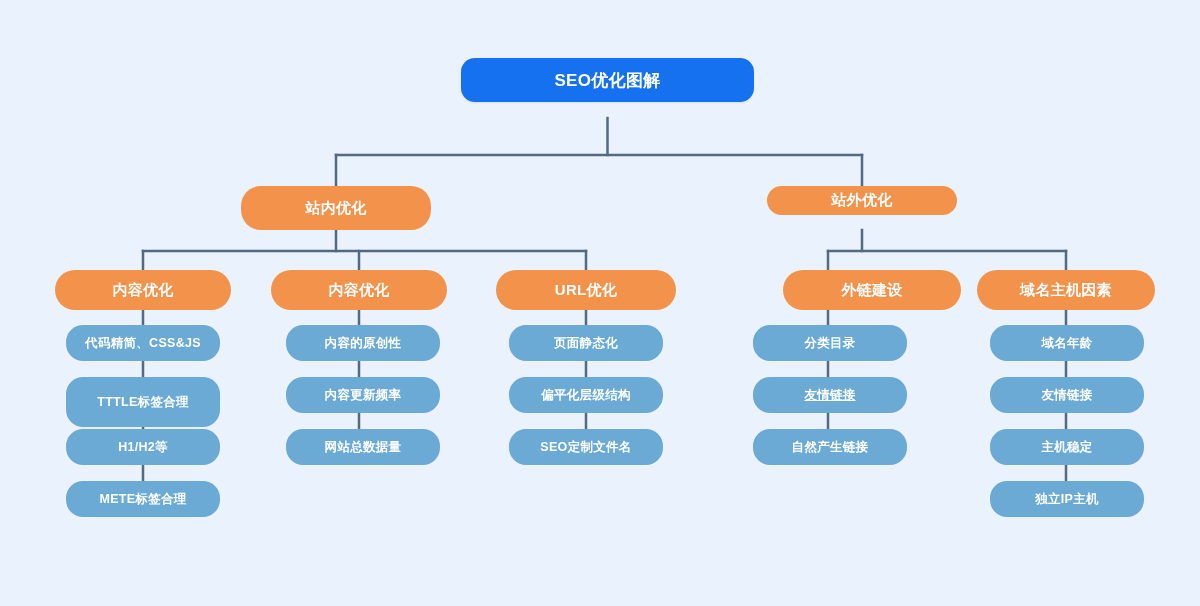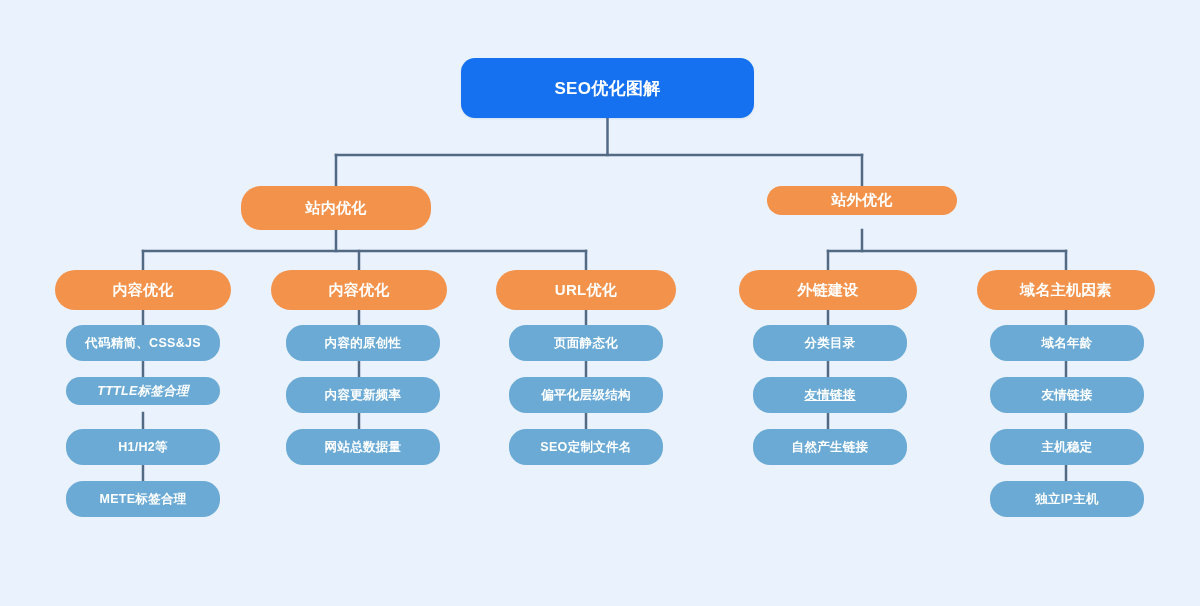--- a/index.html
+++ b/index.html
@@ -94,37 +94,37 @@
       <line x1="828" y1="310" x2="828" y2="325" stroke="#526a84" stroke-width="2.5" stroke-linecap="square"></line>
       <line x1="828" y1="361" x2="828" y2="377" stroke="#526a84" stroke-width="2.5" stroke-linecap="square"></line>
       <line x1="828" y1="413" x2="828" y2="429" stroke="#526a84" stroke-width="2.5" stroke-linecap="square"></line>
       <line x1="1066" y1="251" x2="1066" y2="270" stroke="#526a84" stroke-width="2.5" stroke-linecap="square"></line>
       <line x1="1066" y1="310" x2="1066" y2="325" stroke="#526a84" stroke-width="2.5" stroke-linecap="square"></line>
       <line x1="1066" y1="361" x2="1066" y2="377" stroke="#526a84" stroke-width="2.5" stroke-linecap="square"></line>
       <line x1="1066" y1="413" x2="1066" y2="429" stroke="#526a84" stroke-width="2.5" stroke-linecap="square"></line>
       <line x1="1066" y1="465" x2="1066" y2="481" stroke="#526a84" stroke-width="2.5" stroke-linecap="square"></line>
     </svg>
   <div id="nodes">
-      <div class="node node-root" style="left: 461px; top: 58px; width: 293px; height: 60px; background: rgb(21, 113, 239);">SEO优化图解</div>
+      <div class="node node-root" style="left: 461px; top: 58px; width: 293px; height: 44px; background: rgb(21, 113, 239);">SEO优化图解</div>
       <div class="node node-branch" style="left: 241px; top: 186px; width: 190px; height: 44px; background: rgb(243, 146, 75);">站内优化</div>
       <div class="node node-cat" style="left: 55px; top: 270px; width: 176px; height: 40px; background: rgb(243, 146, 75);">内容优化</div>
       <div class="node node-leaf" style="left: 66px; top: 325px; width: 154px; height: 36px; background: rgb(106, 170, 212);">代码精简、CSS&amp;JS</div>
-      <div class="node node-leaf" style="left: 66px; top: 377px; width: 154px; height: 28px; background: rgb(106, 170, 212); font-style: italic;">TTTLE标签合理</div>
+      <div class="node node-leaf" style="left: 66px; top: 377px; width: 154px; height: 50px; background: rgb(106, 170, 212);">TTTLE标签合理</div>
       <div class="node node-leaf" style="left: 66px; top: 429px; width: 154px; height: 36px; background: rgb(106, 170, 212);">H1/H2等</div>
       <div class="node node-leaf" style="left: 66px; top: 481px; width: 154px; height: 36px; background: rgb(106, 170, 212);">METE标签合理</div>
       <div class="node node-cat" style="left: 271px; top: 270px; width: 176px; height: 40px; background: rgb(243, 146, 75);">内容优化</div>
       <div class="node node-leaf" style="left: 286px; top: 325px; width: 154px; height: 36px; background: rgb(106, 170, 212);">内容的原创性</div>
       <div class="node node-leaf" style="left: 286px; top: 377px; width: 154px; height: 36px; background: rgb(106, 170, 212);">内容更新频率</div>
       <div class="node node-leaf" style="left: 286px; top: 429px; width: 154px; height: 36px; background: rgb(106, 170, 212);">网站总数据量</div>
       <div class="node node-cat" style="left: 496px; top: 270px; width: 180px; height: 40px; background: rgb(243, 146, 75);">URL优化</div>
       <div class="node node-leaf" style="left: 509px; top: 325px; width: 154px; height: 36px; background: rgb(106, 170, 212);">页面静态化</div>
       <div class="node node-leaf" style="left: 509px; top: 377px; width: 154px; height: 36px; background: rgb(106, 170, 212);">偏平化层级结构</div>
       <div class="node node-leaf" style="left: 509px; top: 429px; width: 154px; height: 36px; background: rgb(106, 170, 212);">SEO定制文件名</div>
       <div class="node node-branch" style="left: 767px; top: 186px; width: 190px; height: 29px; background: rgb(243, 146, 75);">站外优化</div>
-      <div class="node node-cat" style="left: 739px; top: 270px; width: 178px; height: 40px; background: rgb(243, 146, 75);">外链建设</div>
+      <div class="node node-cat" style="left: 783px; top: 270px; width: 178px; height: 40px; background: rgb(243, 146, 75);">外链建设</div>
       <div class="node node-leaf" style="left: 753px; top: 325px; width: 154px; height: 36px; background: rgb(106, 170, 212);">分类目录</div>
       <div class="node node-leaf" style="left: 753px; top: 377px; width: 154px; height: 36px; background: rgb(106, 170, 212); text-decoration: underline;">友情链接</div>
       <div class="node node-leaf" style="left: 753px; top: 429px; width: 154px; height: 36px; background: rgb(106, 170, 212);">自然产生链接</div>
       <div class="node node-cat" style="left: 977px; top: 270px; width: 178px; height: 40px; background: rgb(243, 146, 75);">域名主机因素</div>
       <div class="node node-leaf" style="left: 990px; top: 325px; width: 154px; height: 36px; background: rgb(106, 170, 212);">域名年龄</div>
       <div class="node node-leaf" style="left: 990px; top: 377px; width: 154px; height: 36px; background: rgb(106, 170, 212);">友情链接</div>
       <div class="node node-leaf" style="left: 990px; top: 429px; width: 154px; height: 36px; background: rgb(106, 170, 212);">主机稳定</div>
       <div class="node node-leaf" style="left: 990px; top: 481px; width: 154px; height: 36px; background: rgb(106, 170, 212);">独立IP主机</div>
     </div>
 </div>

